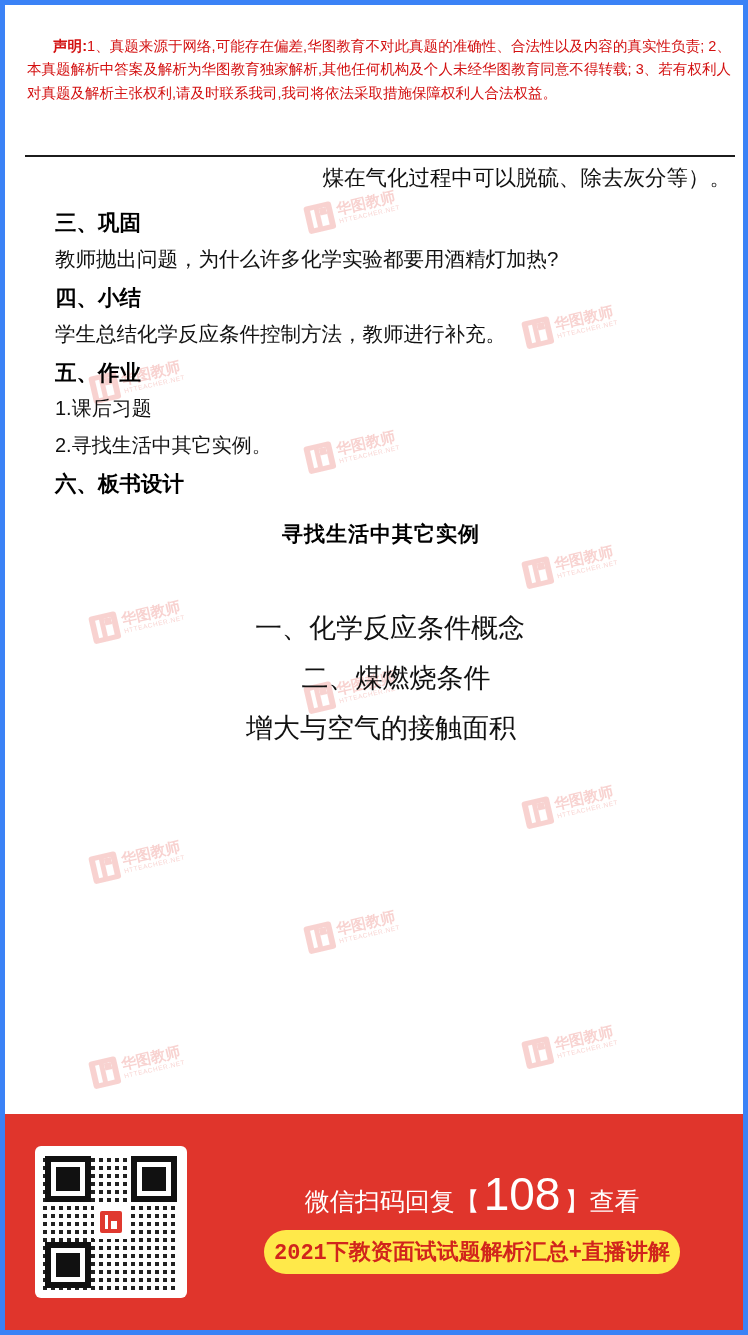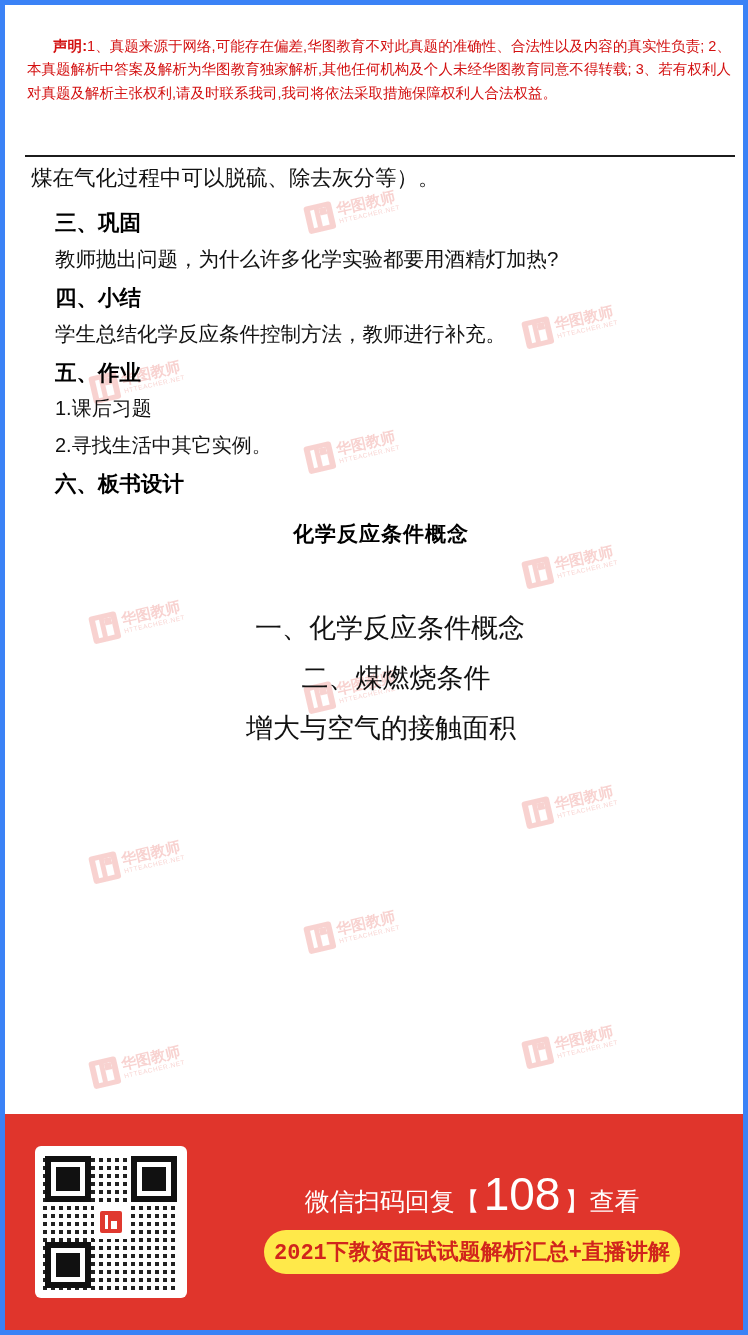--- a/index.html
+++ b/index.html
@@ -63,20 +63,21 @@
     left: 26px;
     width: 700px;
     z-index: 6;
   }
   .line {
     font-size: 21px;
     line-height: 1.45;
     color: #111111;
     margin: 0 0 6px 0;
     white-space: pre-wrap;
+    text-align: right;
   }
   .line.tail {
     margin-bottom: 14px;
     font-size: 21.5px;
   }
   .heading {
     font-size: 21.5px;
     font-weight: bold;
     margin: 10px 0 8px 24px;
     color: #000000;
@@ -404,21 +405,21 @@
 
     <h3 class="heading">四、小结</h3>
     <p class="para">学生总结化学反应条件控制方法，教师进行补充。</p>
 
     <h3 class="heading">五、作业</h3>
     <p class="item">1.课后习题</p>
     <p class="item">2.寻找生活中其它实例。</p>
 
     <h3 class="heading">六、板书设计</h3>
     <div class="board">
-      <div class="board-title">化学反应条件概念</div>
+      <div class="board-title">寻找生活中其它实例</div>
       <div class="board-line indent-a">一、化学反应条件概念</div>
       <div class="board-line indent-b">二、煤燃烧条件</div>
       <div class="board-line">增大与空气的接触面积</div>
     </div>
   </div>
 
   <div class="banner">
     <div class="qr-box">
       <div class="qr-canvas">
         <span class="qr-eye tl"></span>

